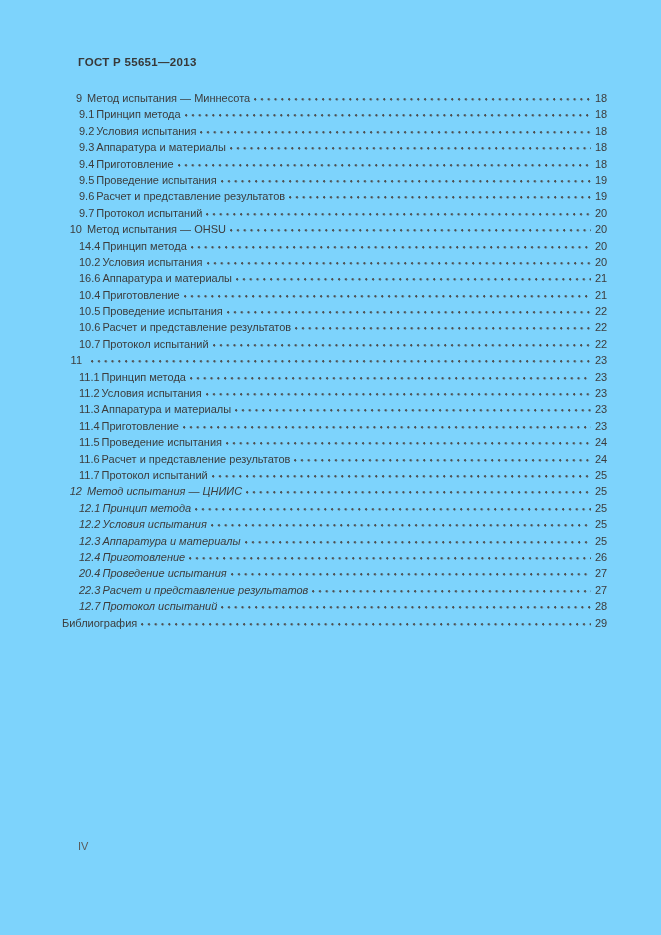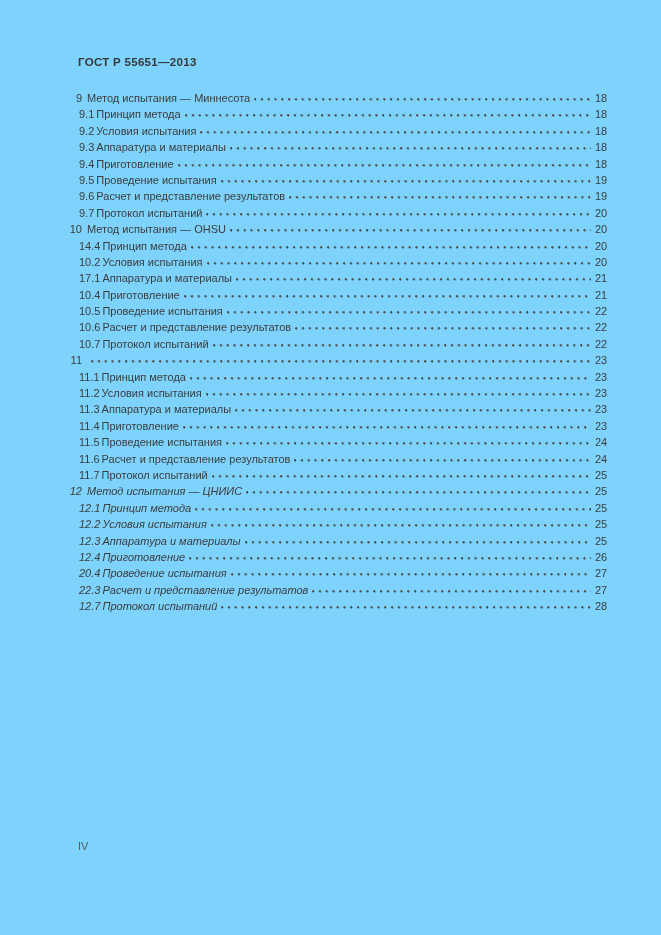--- a/index.html
+++ b/index.html
@@ -160,21 +160,21 @@
         <span class="dots"></span>
         <span class="pagenum">20</span>
       </div>
       <div class="toc-row level2">
         <span class="num">10.2</span>
         <span class="label">Условия испытания</span>
         <span class="dots"></span>
         <span class="pagenum">20</span>
       </div>
       <div class="toc-row level2">
-        <span class="num">17.1</span>
+        <span class="num">16.6</span>
         <span class="label">Аппаратура и материалы</span>
         <span class="dots"></span>
         <span class="pagenum">21</span>
       </div>
       <div class="toc-row level2">
         <span class="num">10.4</span>
         <span class="label">Приготовление</span>
         <span class="dots"></span>
         <span class="pagenum">21</span>
       </div>
@@ -283,17 +283,22 @@
         <span class="num">22.3</span>
         <span class="label">Расчет и представление результатов</span>
         <span class="dots"></span>
         <span class="pagenum">27</span>
       </div>
       <div class="toc-row level2 italic">
         <span class="num">12.7</span>
         <span class="label">Протокол испытаний</span>
         <span class="dots"></span>
         <span class="pagenum">28</span>
+      </div>
+      <div class="toc-row level0">
+        <span class="label">Библиография</span>
+        <span class="dots"></span>
+        <span class="pagenum">29</span>
       </div>
     </div>
 
   <div class="doc-footer">IV</div>
 </div>
 
 </body></html>

